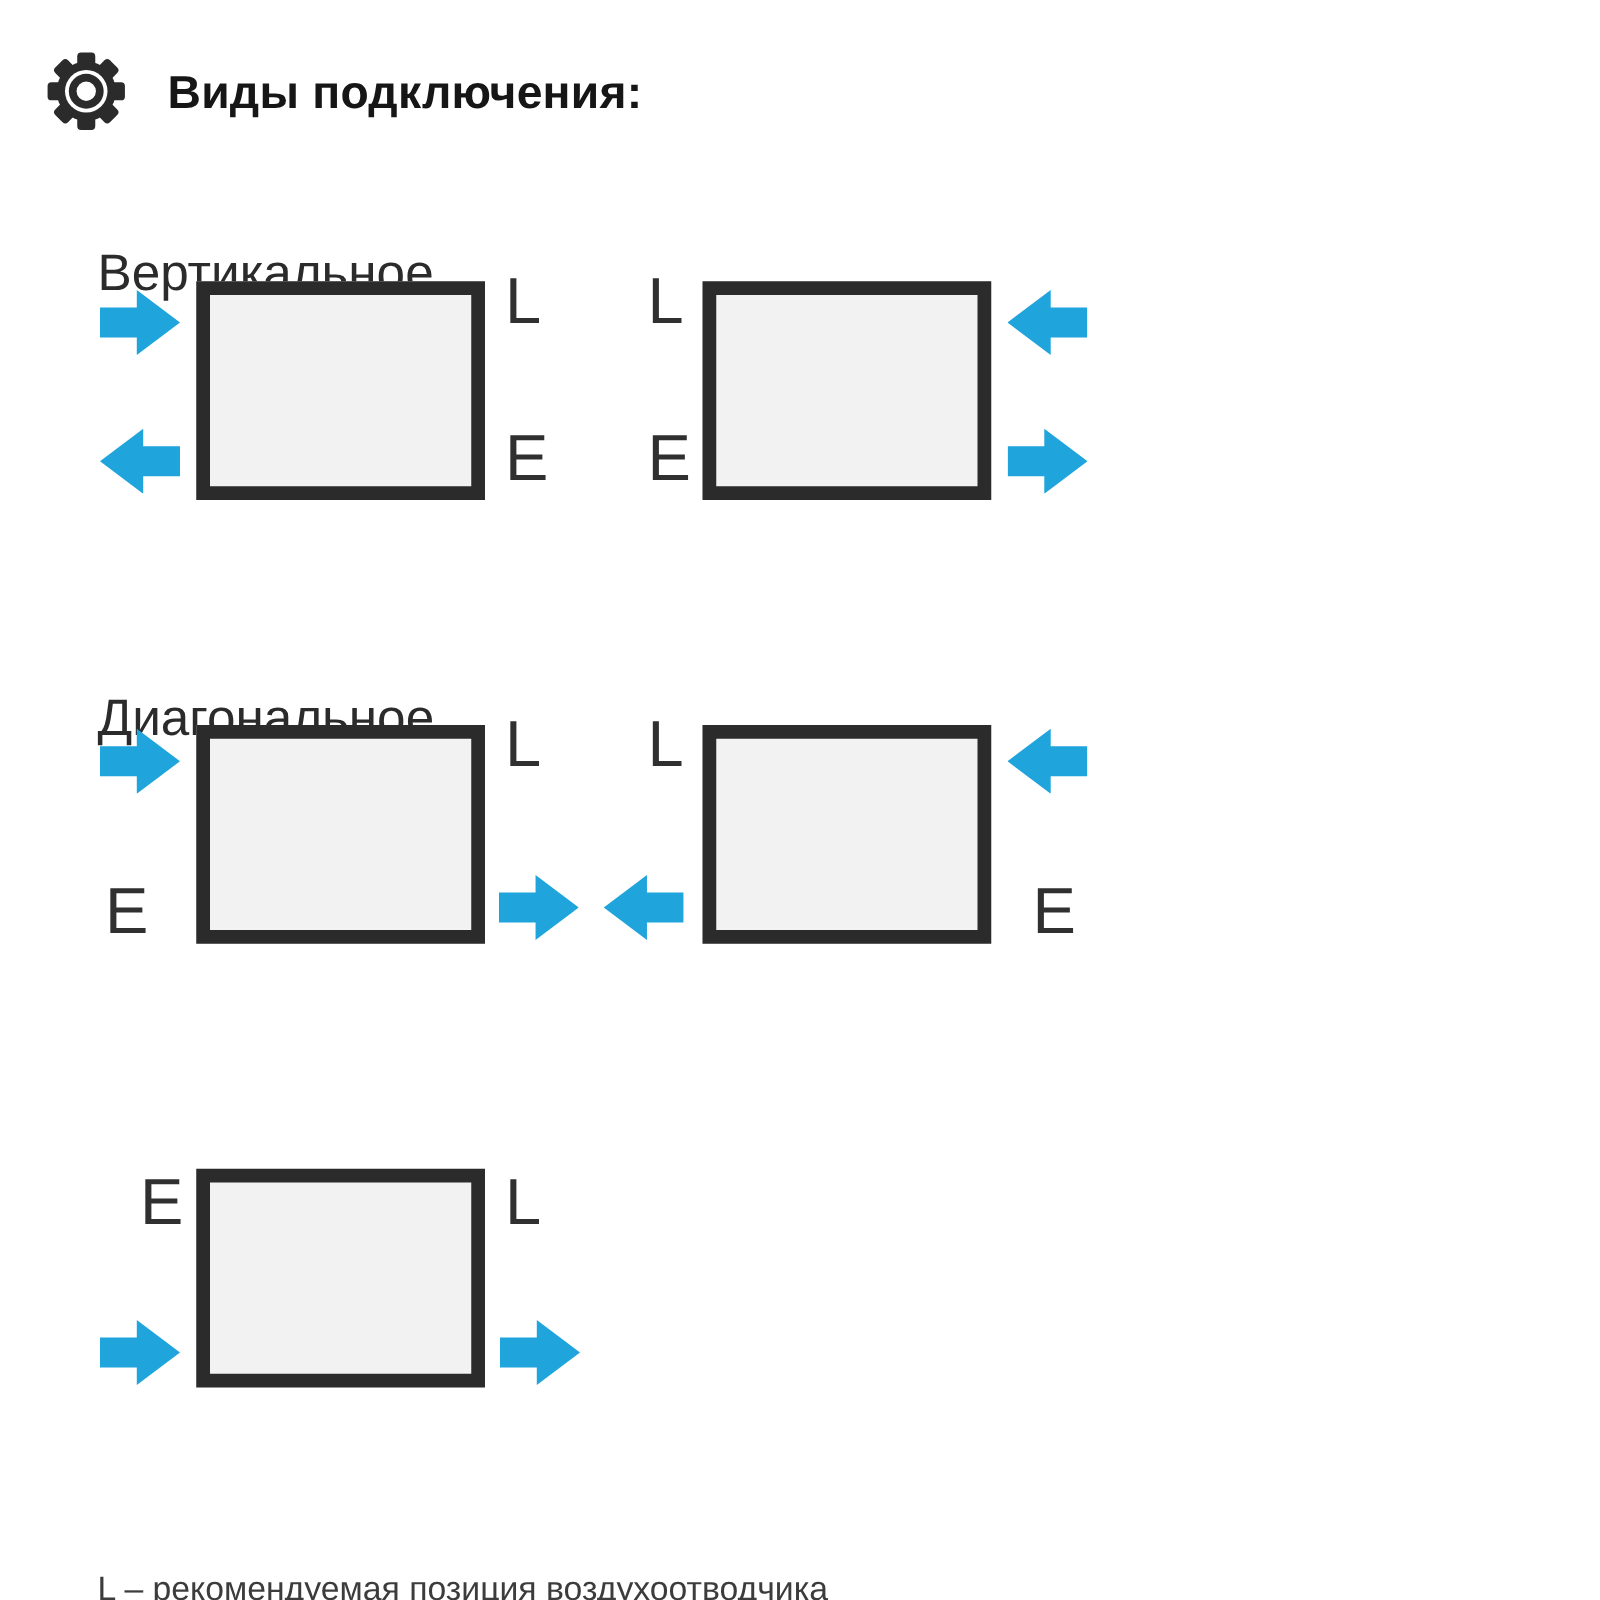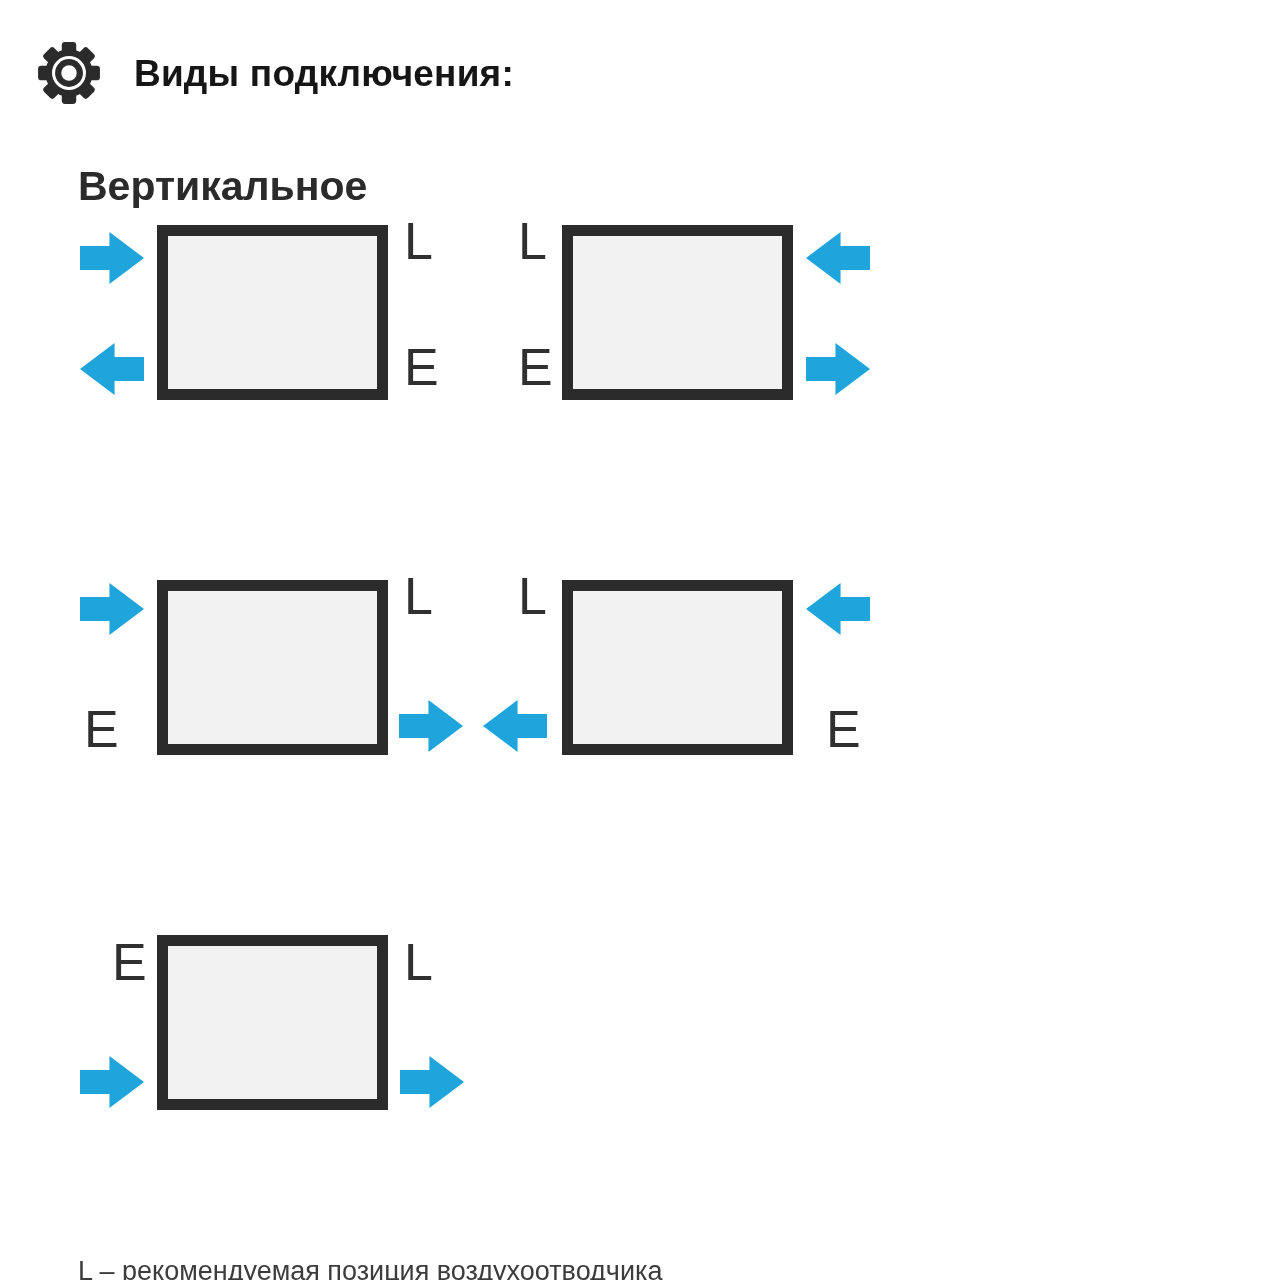--- a/index.html
+++ b/index.html
@@ -23,22 +23,23 @@
   .gear svg{width:100%;height:100%;display:block;}
   .title{
     position:absolute;left:134px;top:52px;
     font-size:37px;line-height:44px;font-weight:700;color:var(--text-black);
     letter-spacing:0.2px;white-space:nowrap;
   }
 
   
   .sec{
     position:absolute;left:78px;
-    font-size:41px;line-height:45px;font-weight:700;color:var(--outline-dark);
+    font-size:41px;line-height:45px;font-weight:400;color:var(--outline-dark);
     white-space:nowrap;
+    margin-top:32px;
   }
 
   
   .radiator{
     position:absolute;width:231px;height:175px;
     border:11px solid var(--outline-dark);
     background:var(--radiator-fill);
   }
 
   
@@ -95,20 +96,21 @@
   <div class="radiator" style="left:157px;top:225px"></div>
   <span class="port" style="left:404px;top:215px">L</span>
   <span class="port" style="left:404px;top:341px">E</span>
 
   <span class="port" style="left:518px;top:215px">L</span>
   <span class="port" style="left:518px;top:341px">E</span>
   <div class="radiator" style="left:562px;top:225px"></div>
   <div class="arrow left" style="left:806px;top:232px"></div>
   <div class="arrow" style="left:806px;top:343px"></div>
 
+  <h2 class="sec" style="top:520px">Диагональное</h2>
 
   <div class="arrow" style="left:80px;top:583px"></div>
   <div class="radiator" style="left:157px;top:580px"></div>
   <span class="port" style="left:84px;top:703px">E</span>
   <span class="port" style="left:404px;top:570px">L</span>
   <div class="arrow" style="left:399px;top:700px"></div>
 
   <div class="arrow left" style="left:483px;top:700px"></div>
   <span class="port" style="left:518px;top:570px">L</span>
   <div class="radiator" style="left:562px;top:580px"></div>

